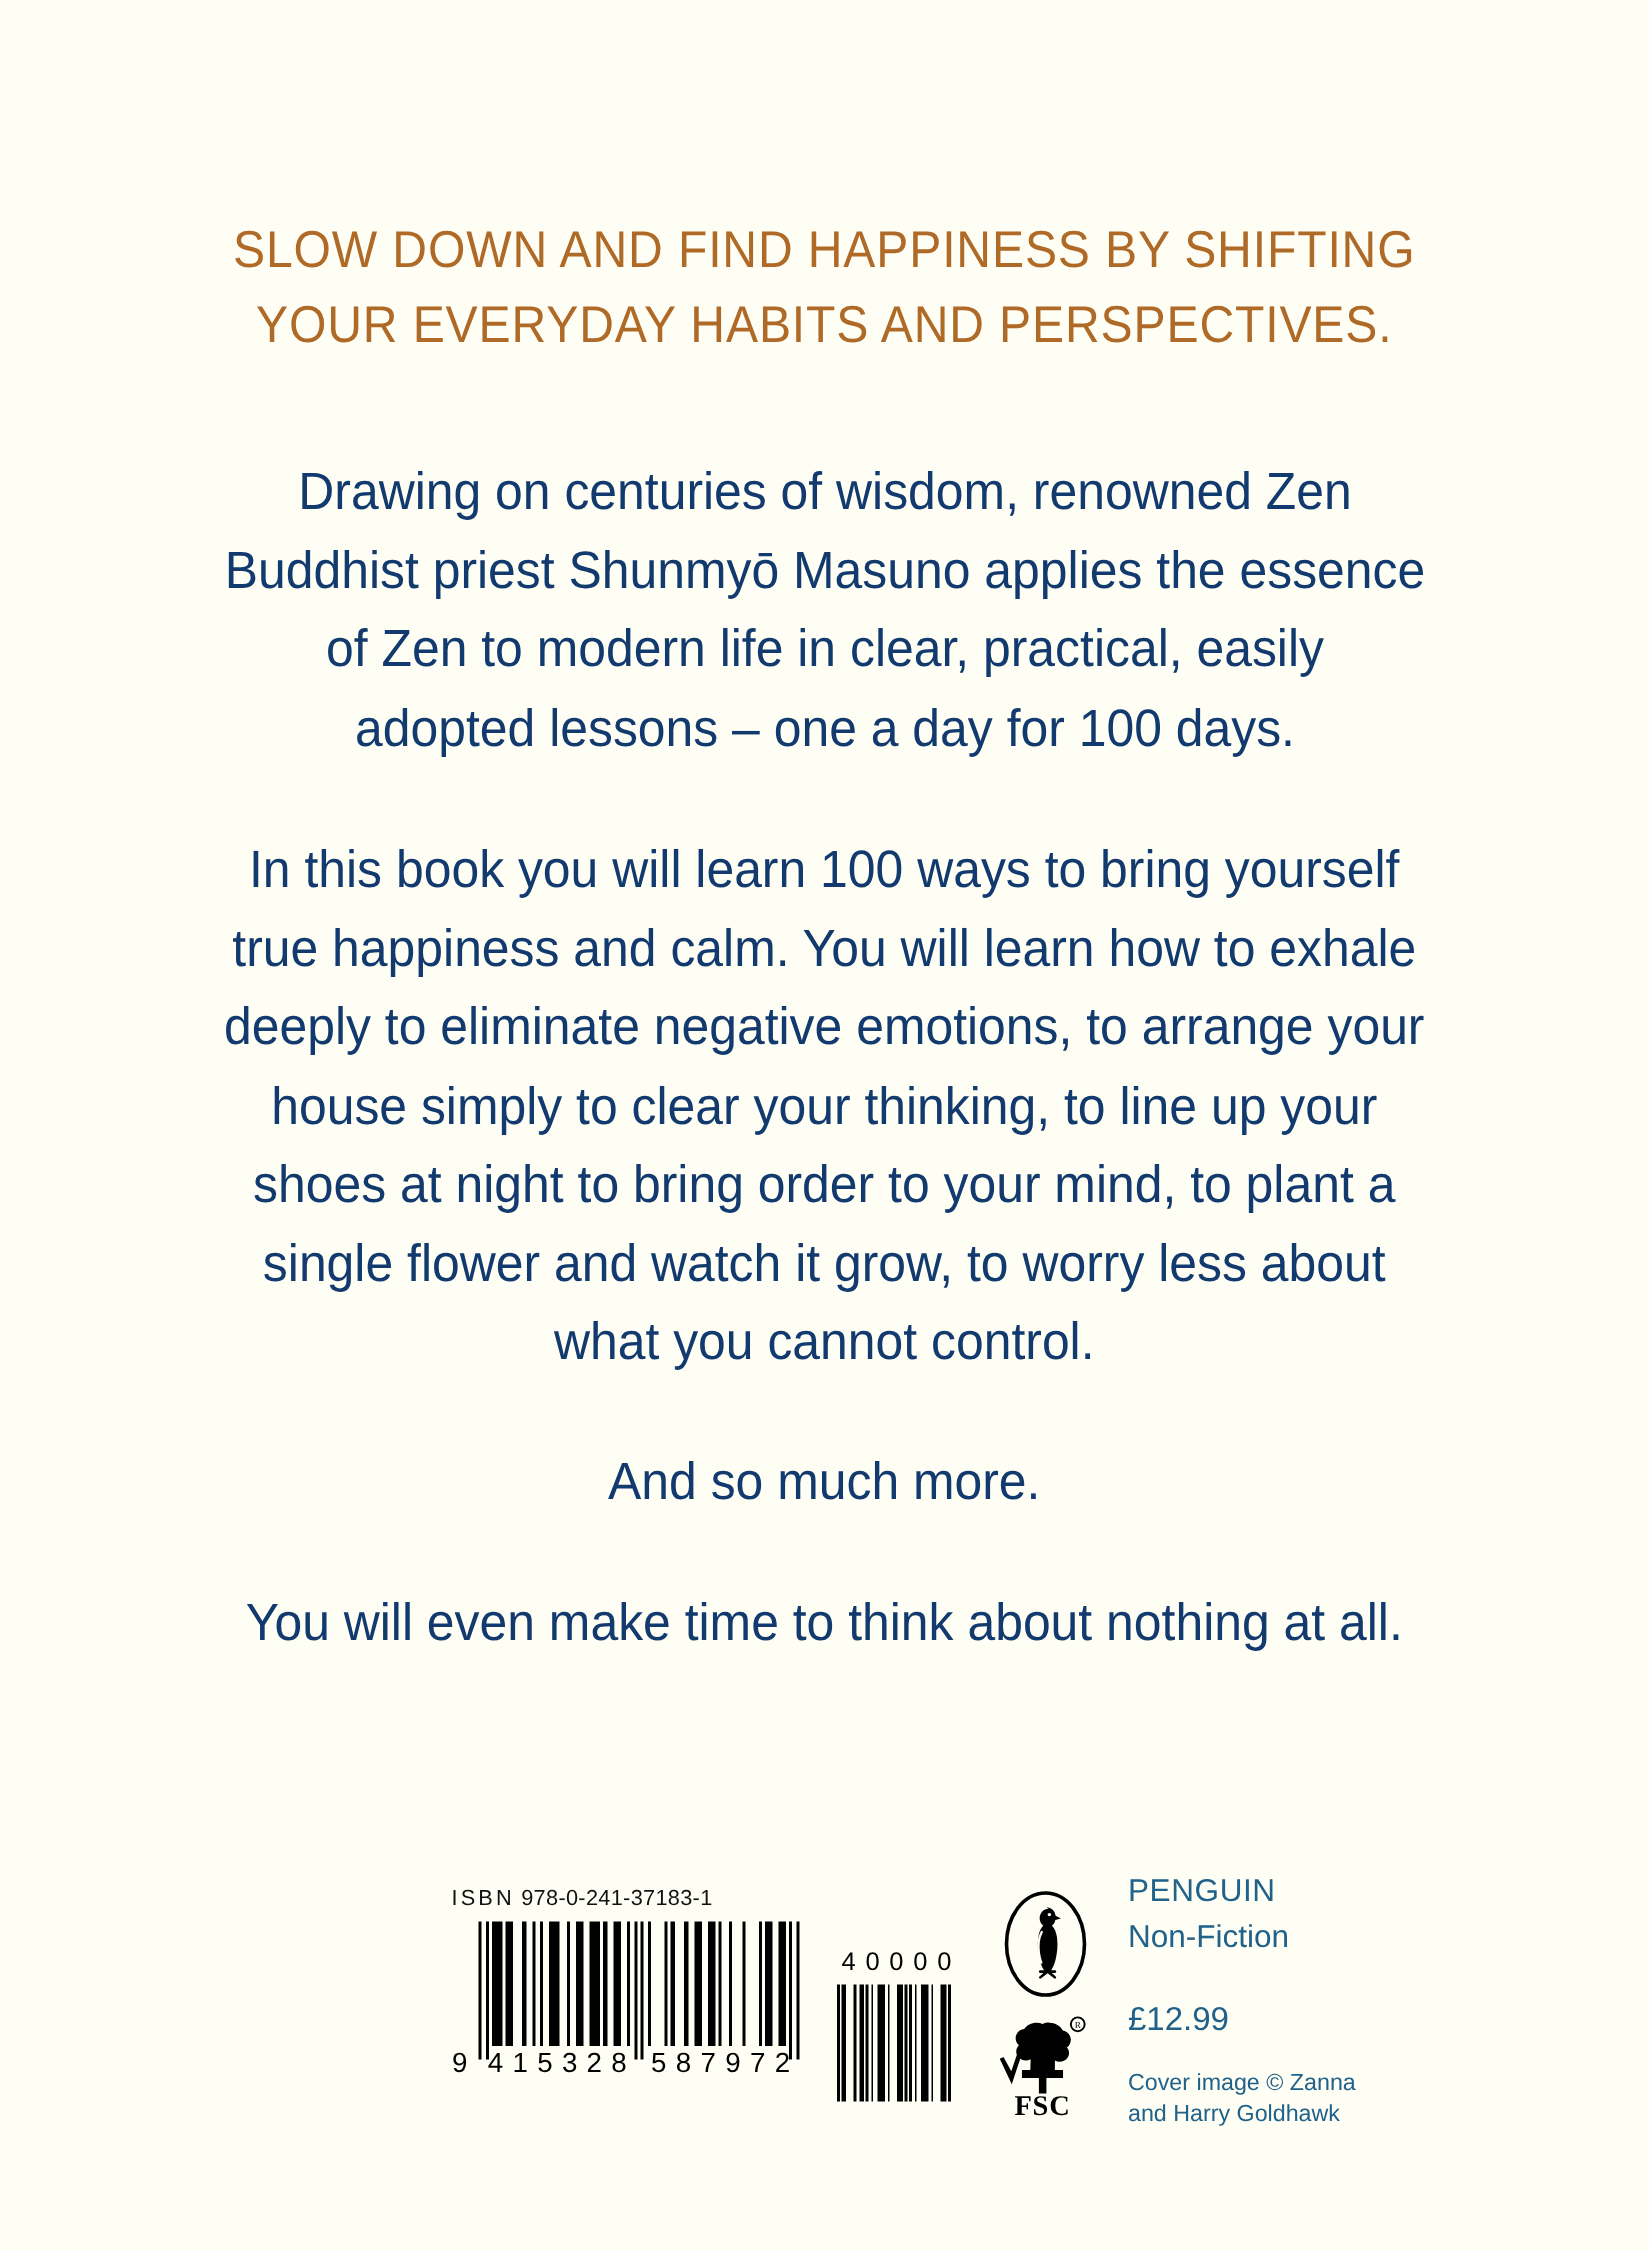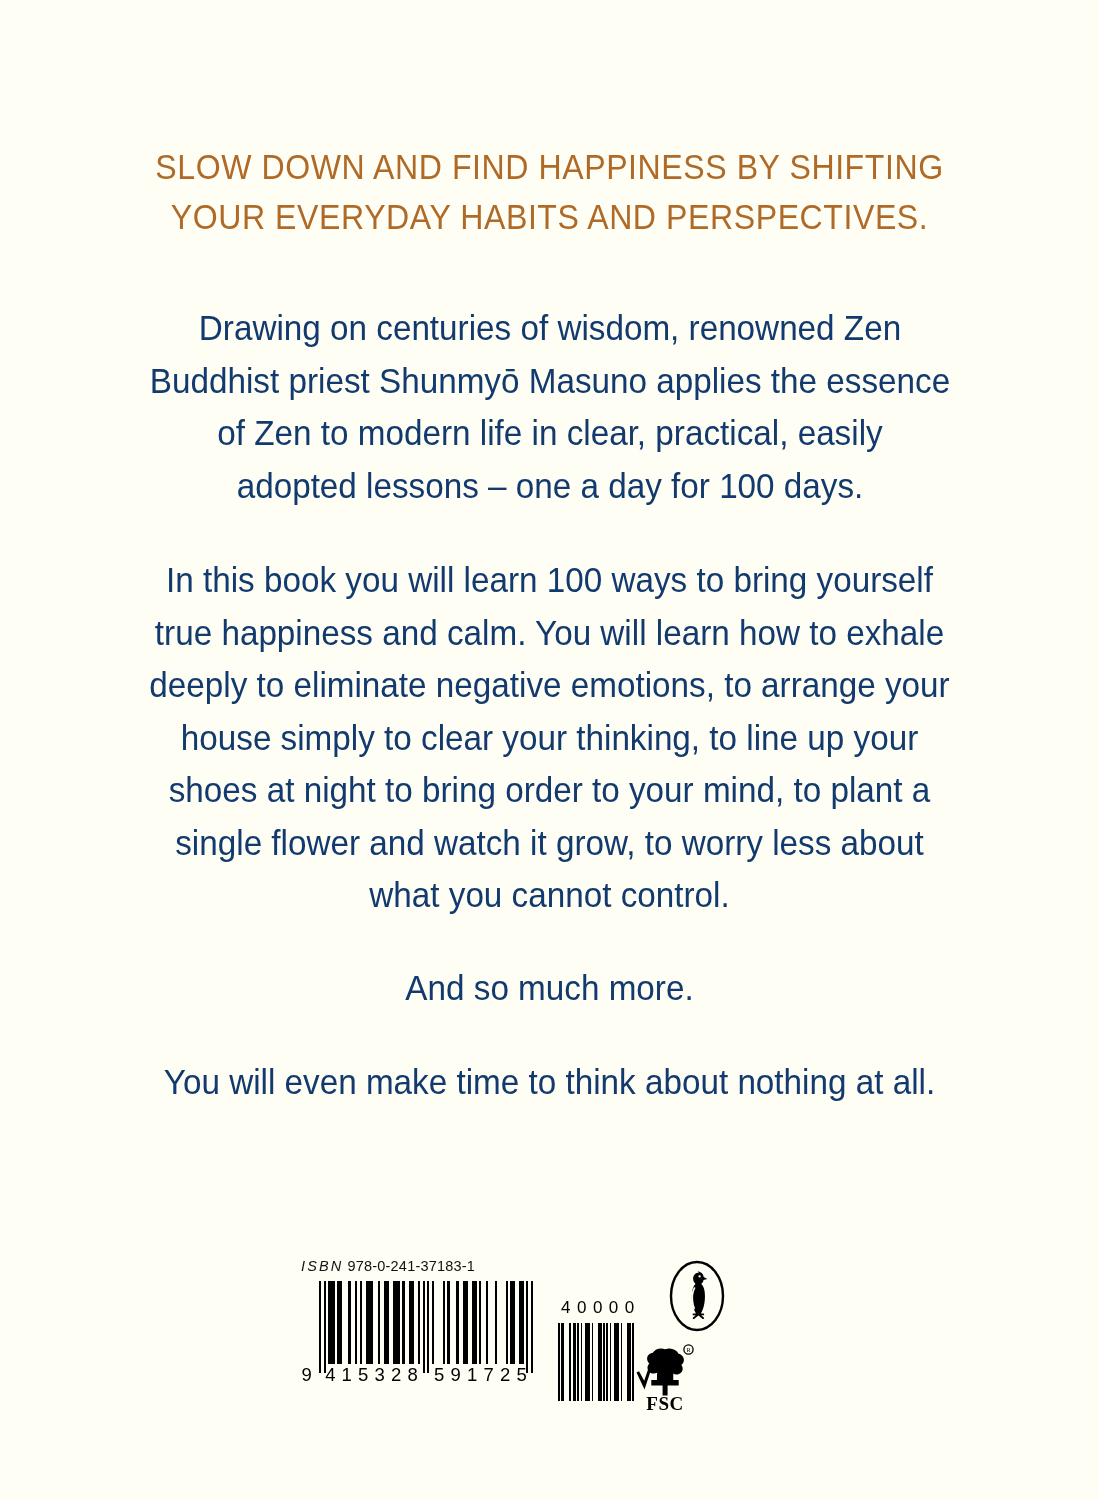--- a/index.html
+++ b/index.html
@@ -112,21 +112,20 @@
     font-size: 14.5px;
     color: #111111;
     letter-spacing: 0.2px;
     margin-bottom: 7px;
     white-space: nowrap;
     text-align: left;
     padding-left: 4px;
   }
   .isbn-text .isbn-word {
     letter-spacing: 2.1px;
-    font-style: italic;
   }
   .bars-wrap {
     position: relative;
     height: 103px;
     width: 236px;
   }
   .bars {
     position: absolute;
     left: 22px;
     top: 0;
@@ -200,21 +199,21 @@
   .penguin-logo {
     position: absolute;
     left: 668px;
     top: 20px;
     width: 58px;
     height: 72px;
   }
   
   .fsc-logo {
     position: absolute;
-    left: 634px;
+    left: 664px;
     top: 100px;
     width: 62px;
     height: 74px;
   }
 
   
   .imprint {
     position: absolute;
     left: 752px;
     top: 6px;
@@ -332,21 +331,21 @@
             <div class="sp" style="width: 4.50526px;"></div>
             <div class="b short" style="width: 4.50526px;"></div>
             <div class="sp" style="width: 2.25263px;"></div>
             <div class="b" style="width: 2.25263px;"></div>
             <div class="sp" style="width: 2.25263px;"></div>
             <div class="b" style="width: 2.25263px;"></div>
           </div>
         <div class="ean-digits">
           <span class="lead">9</span>
           <span class="grp g1">415328</span>
-          <span class="grp g2">591725</span>
+          <span class="grp g2">587972</span>
         </div>
       </div>
     </div>
 
     <div class="barcode-addon">
       <div class="addon-digits">40000</div>
       <div class="addon-bars" id="addon-bars">
           <div class="b" style="width: 1.61702px;"></div>
           <div class="sp" style="width: 1.61702px;"></div>
           <div class="b" style="width: 3.23404px;"></div>
@@ -397,15 +396,22 @@
         <g fill="#000">
           <path d="M35.5 8.5c4.0 0 7.4 2.1 9.1 5.2 3.0.6 5.3 3.1 5.3 6.2 0 2.1-1.0 3.9-2.6 5.1.9 1.0 1.4 2.3 1.4 3.7 0 3.2-2.8 5.8-6.2 5.8-1.2 0-2.3-.3-3.2-.9l-.1 6.4h5.5v5.4H33.6v10.2h-5.0V45.4H17.3v-5.4h5.6l.2-7.2c-1.0.5-2.1.8-3.3.8-3.5 0-6.3-2.6-6.3-5.9 0-1.6.7-3.1 1.8-4.2-1.4-1.2-2.2-2.9-2.2-4.7 0-3.2 2.5-5.8 5.7-6.1 1.7-2.6 4.8-4.2 8.3-4.2 1.4 0 2.8.3 4.0.8 1.3-.6 2.8-.9 4.4-.9z"></path>
           <path d="M2.5 32.5 L10.5 49.5 L17.0 30.0 L14.2 29.0 L10.2 40.8 L5.0 31.3 Z"></path>
           <circle cx="54.5" cy="9.5" r="4.6" fill="none" stroke="#000" stroke-width="1.3"></circle>
           <text x="54.5" y="12.3" font-family="'Liberation Serif', serif" font-size="6.2" text-anchor="middle" fill="#000">R</text>
         </g>
         <text x="31" y="70" font-family="'Liberation Serif', serif" font-size="19" font-weight="700" letter-spacing="0.5" text-anchor="middle" fill="#000">FSC</text>
       </svg>
     </div>
 
+    <div class="imprint">
+      <div class="imp-name">PENGUIN</div>
+      <div class="imp-cat">Non-Fiction</div>
+      <div class="imp-price">£12.99</div>
+      <div class="imp-credit">Cover image © Zanna
+and Harry Goldhawk</div>
+    </div>
 
   </div>
 </div>
 
 </body></html>

